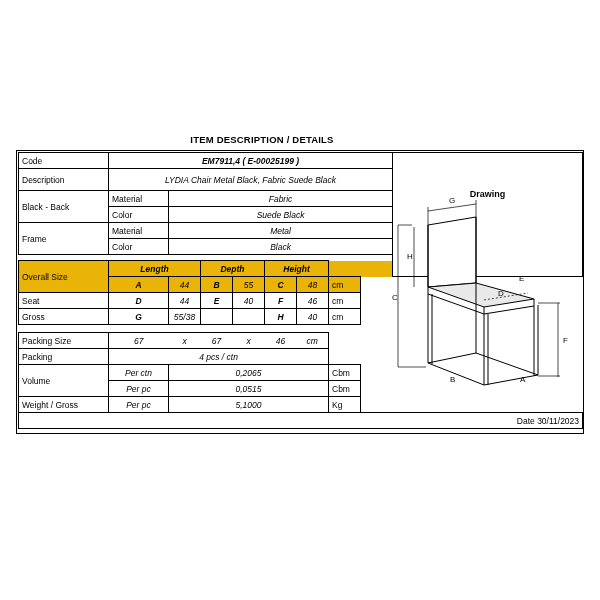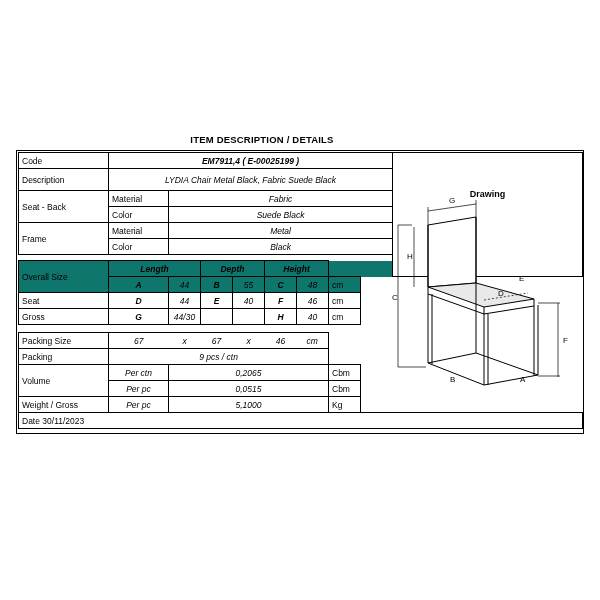--- a/index.html
+++ b/index.html
@@ -57,41 +57,41 @@
     vertical-align: middle;
     box-sizing: border-box;
   }
   .lbl {
     font-weight: normal;
     font-size: 8.5px;
   }
   .ctr { text-align: center; font-style: italic; }
   .lft { text-align: left; }
   .bold { font-weight: bold; }
-  .yellow { background: #0f766e; }
+  .yellow { background: #eab308; }
   .nob { border: none !important; }
   .nobl { border-left: none !important; }
   .nobr { border-right: none !important; }
   .nobb { border-bottom: none !important; }
   .drawing-cell {
     position: relative;
     vertical-align: top;
   }
   .drawing-title {
     position: absolute;
     top: 36px;
     left: 0;
     width: 100%;
     text-align: center;
     font-weight: bold;
     font-size: 9px;
   }
   svg { display: block; }
   .date-row td {
-    text-align: left;
+    text-align: right;
     font-size: 8.5px;
   }
 </style>
 </head>
 <body>
 
 <div class="sheet">
 
   <div class="title">ITEM DESCRIPTION / DETAILS</div>
 
@@ -119,21 +119,21 @@
         <div class="drawing-title">Drawing</div>
       </td>
     </tr>
 
     <tr>
       <td class="lbl lft" style="height:22px">Description</td>
       <td class="ctr" colspan="8">LYDIA Chair Metal Black, Fabric Suede Black</td>
     </tr>
 
     <tr>
-      <td class="lbl lft nobb" rowspan="2">Seat - Back</td>
+      <td class="lbl lft nobb" rowspan="2">Black - Back</td>
       <td class="lft">Material</td>
       <td class="ctr" colspan="7">Fabric</td>
     </tr>
     <tr>
       <td class="lft">Color</td>
       <td class="ctr" colspan="7">Suede Black</td>
     </tr>
 
     <tr>
       <td class="lbl lft" rowspan="2">Frame</td>
@@ -175,21 +175,21 @@
       <td class="ctr">40</td>
       <td class="ctr bold">F</td>
       <td class="ctr">46</td>
       <td class="lft">cm</td>
       <td class="nob" style="border:none"></td>
     </tr>
 
     <tr>
       <td class="lbl lft">Gross</td>
       <td class="ctr bold">G</td>
-      <td class="ctr">44/30</td>
+      <td class="ctr">55/38</td>
       <td class="ctr bold"></td>
       <td class="ctr"></td>
       <td class="ctr bold">H</td>
       <td class="ctr">40</td>
       <td class="lft">cm</td>
       <td class="nob" style="border:none"></td>
     </tr>
 
     <tr>
       <td class="nob" colspan="10" style="height:8px; border:none"></td>
@@ -202,21 +202,21 @@
       <td class="ctr nobl nobr">67</td>
       <td class="ctr nobl nobr">x</td>
       <td class="ctr nobl nobr">46</td>
       <td class="ctr nobl">cm</td>
       <td class="nob" colspan="2" style="border:none"></td>
       <td class="nob" rowspan="5" style="border-left:0.8px solid #000; border-top:none; border-right:0.8px solid #000; border-bottom:none"></td>
     </tr>
 
     <tr>
       <td class="lbl lft">Packing</td>
-      <td class="ctr" colspan="6">9 pcs / ctn</td>
+      <td class="ctr" colspan="6">4 pcs / ctn</td>
       <td class="nob" colspan="2" style="border:none"></td>
     </tr>
 
     <tr>
       <td class="lbl lft" rowspan="2">Volume</td>
       <td class="ctr">Per ctn</td>
       <td class="ctr" colspan="5">0,2065</td>
       <td class="lft">Cbm</td>
       <td class="nob" style="border:none"></td>
     </tr>

